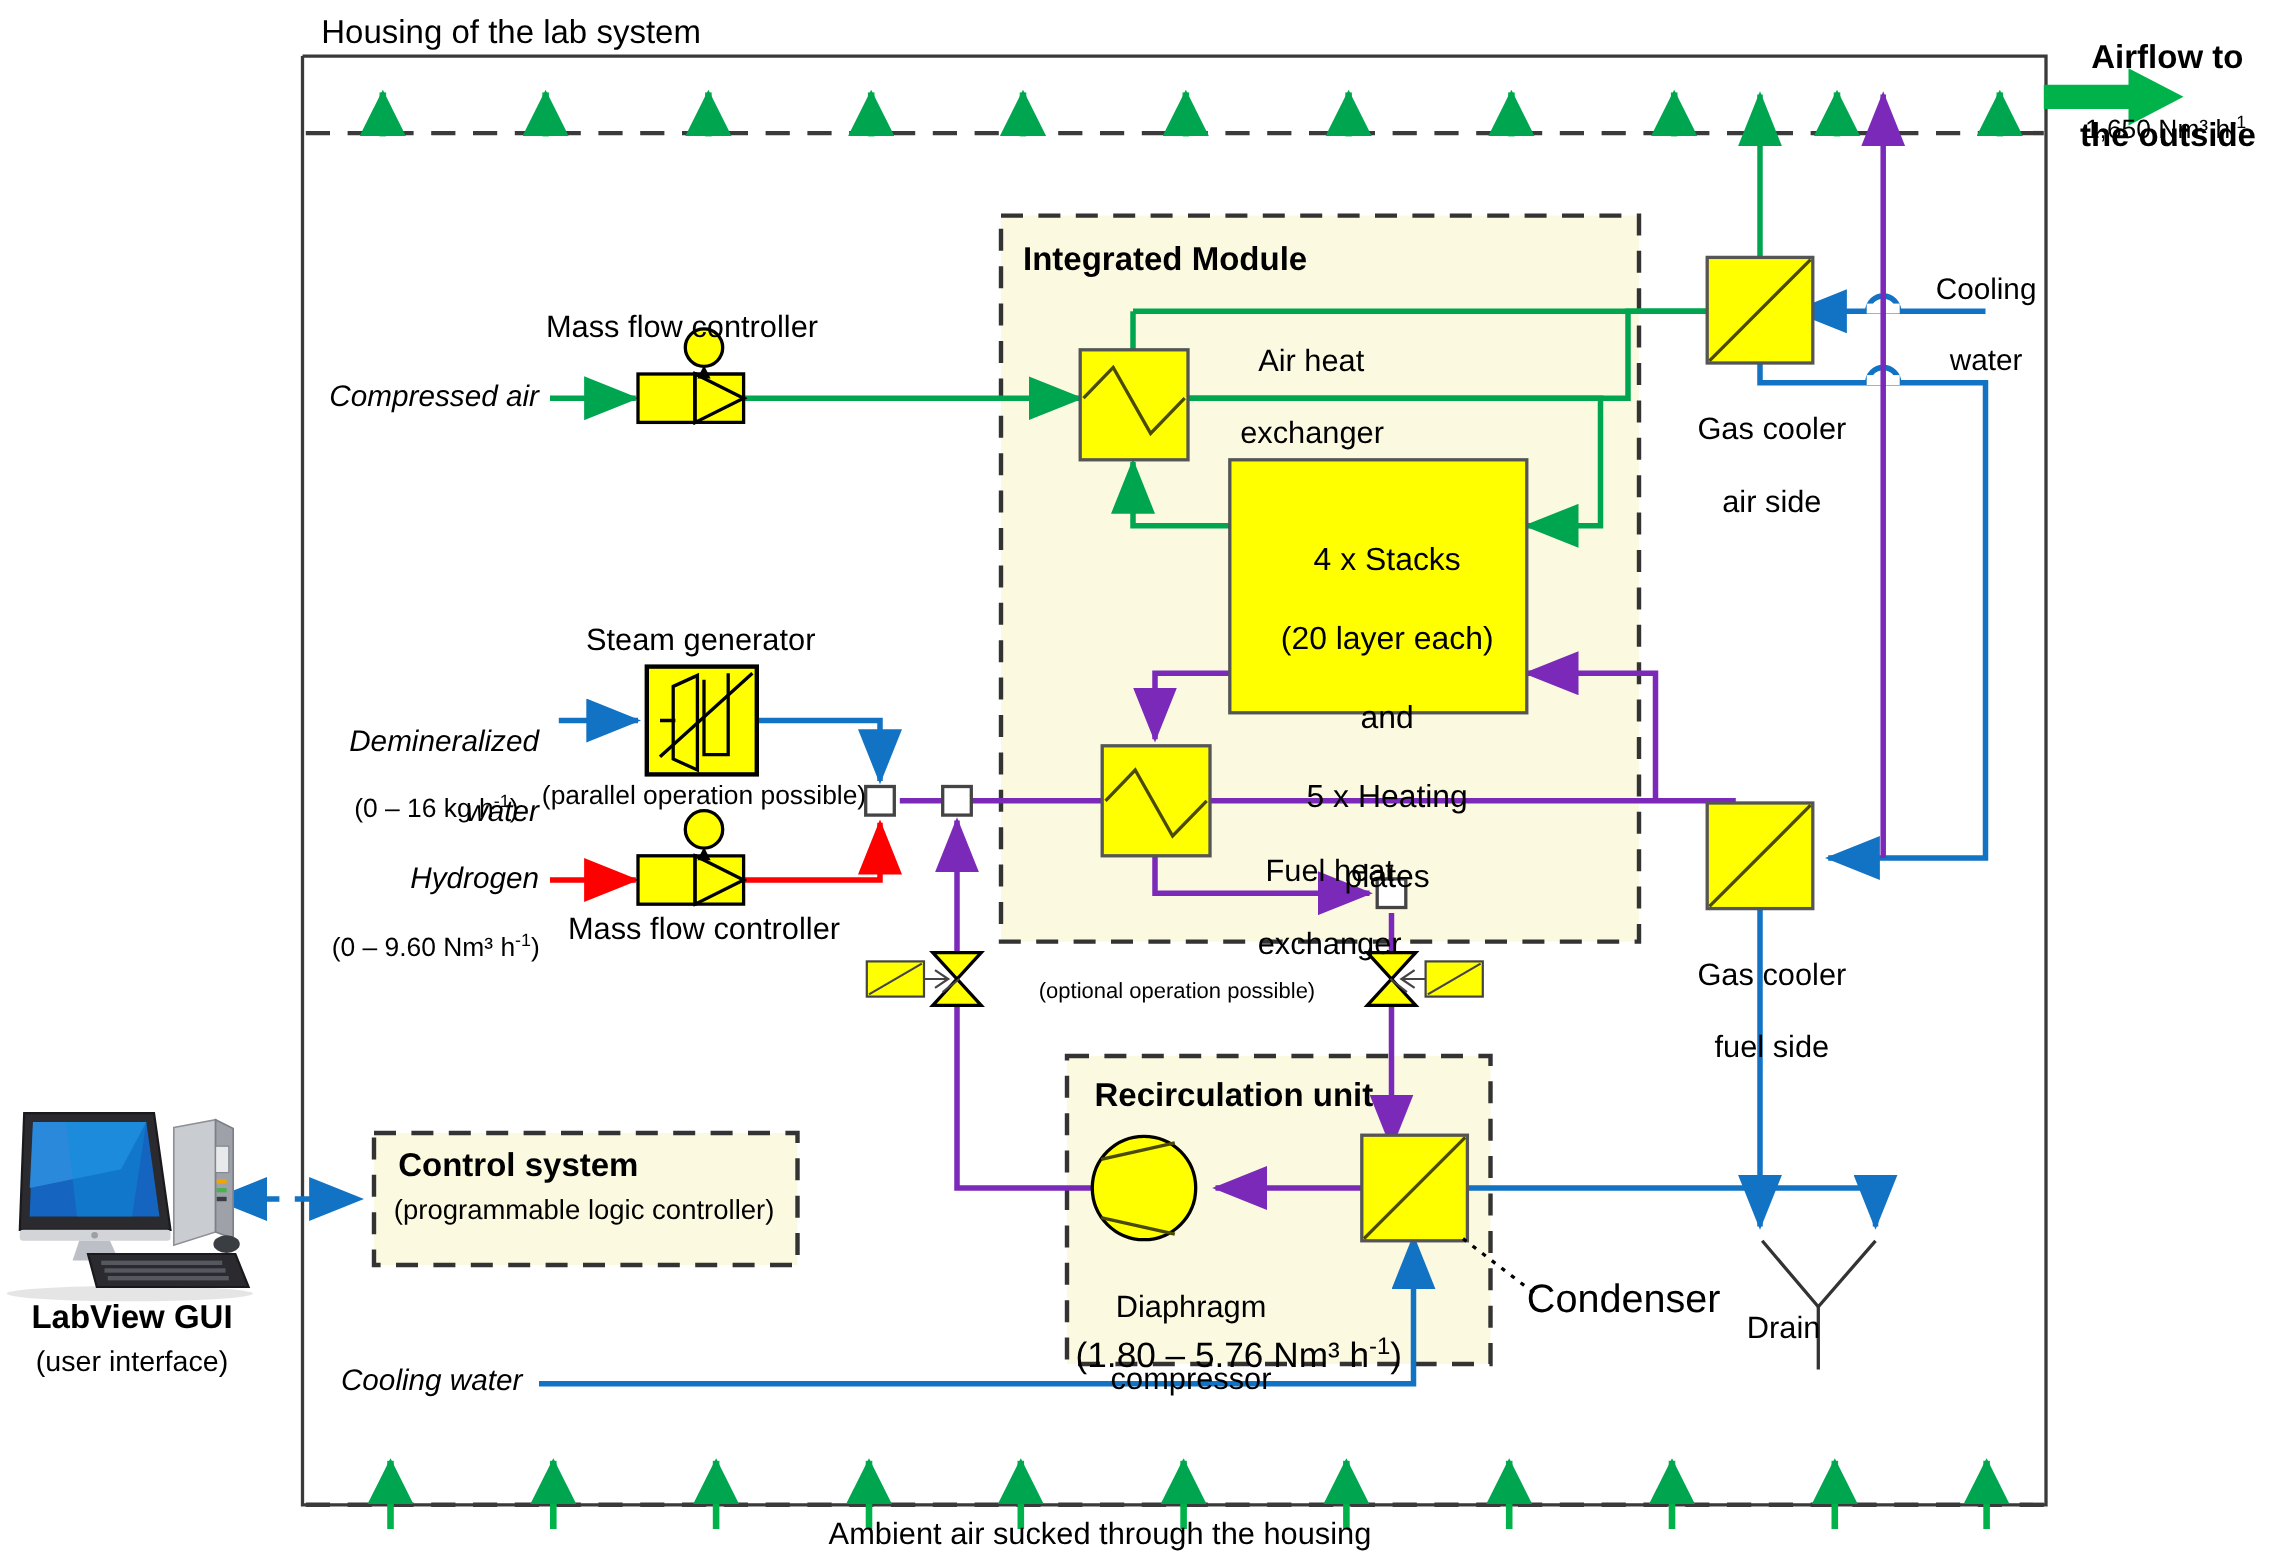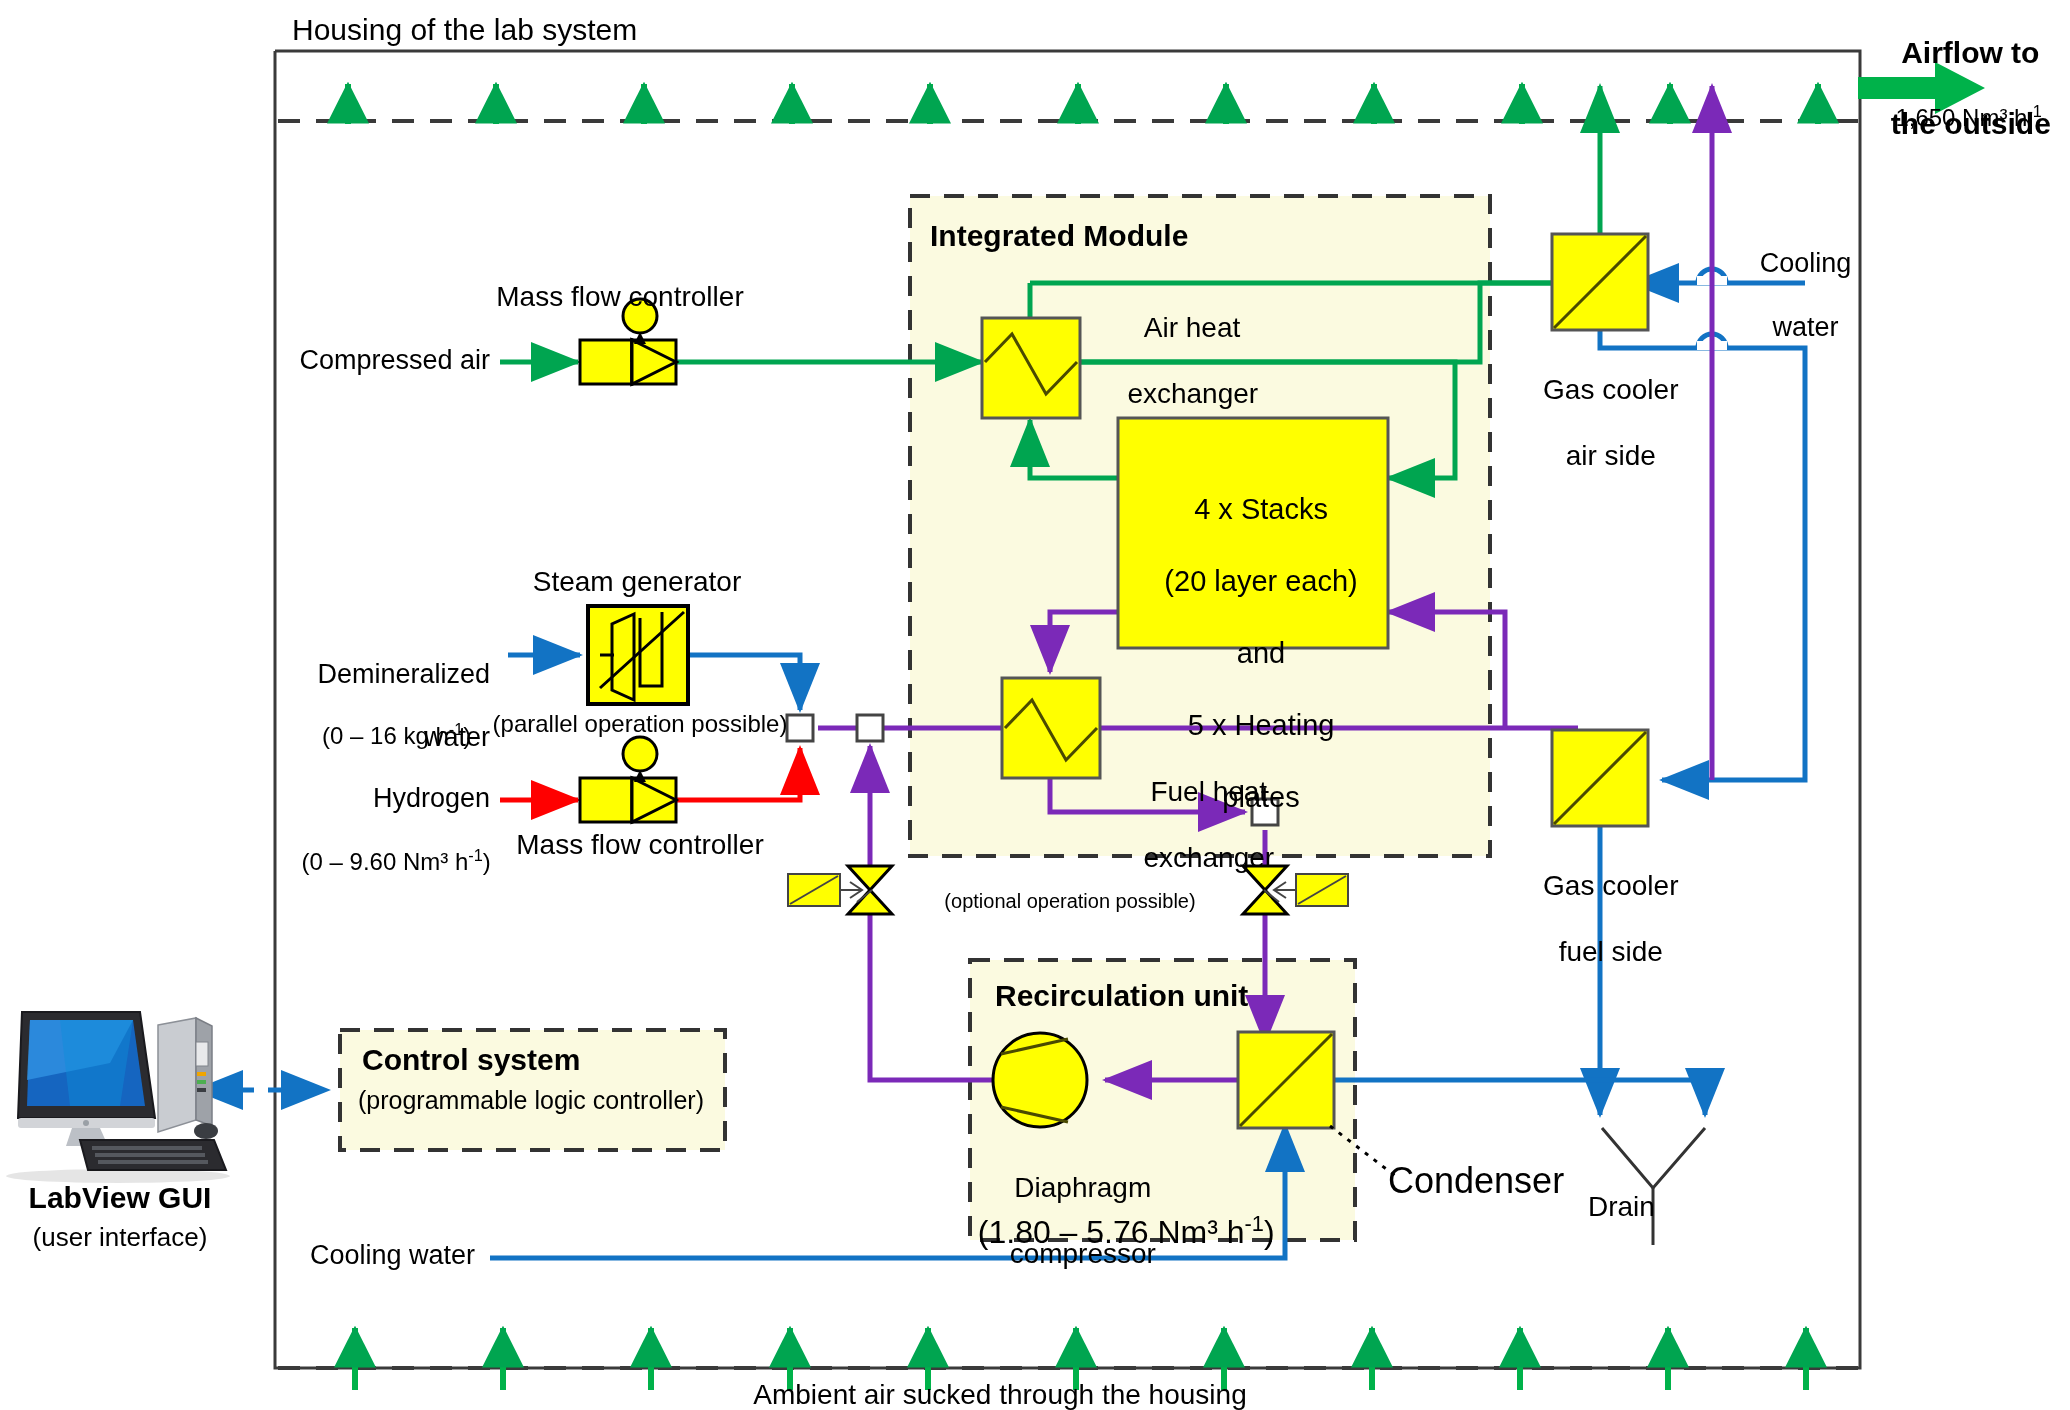--- a/index.html
+++ b/index.html
@@ -3,21 +3,21 @@
 <meta charset="utf-8">
 <style>
   html,body{margin:0;padding:0;background:#ffffff;}
   body{width:2070px;height:1410px;overflow:hidden;
        font-family:"Liberation Sans","DejaVu Sans",sans-serif;color:#000;}
   #stage{position:relative;width:2070px;height:1410px;}
   svg#canvas{position:absolute;left:0;top:0;width:2070px;height:1410px;}
   .lbl{position:absolute;font-family:"Liberation Sans","DejaVu Sans",sans-serif;
        color:#000;white-space:pre;line-height:1.18;}
   .c{text-align:center;}
-  .r{text-align:right;}
+  .r{text-align:right;font-style:italic;}
   .b{font-weight:bold;}
   sup{font-size:.68em;vertical-align:super;line-height:0;}
 </style>
 </head>
 <body>
 
 <div id="stage">
 
 <svg id="canvas" viewBox="0 0 2070 1410">
   <defs>

